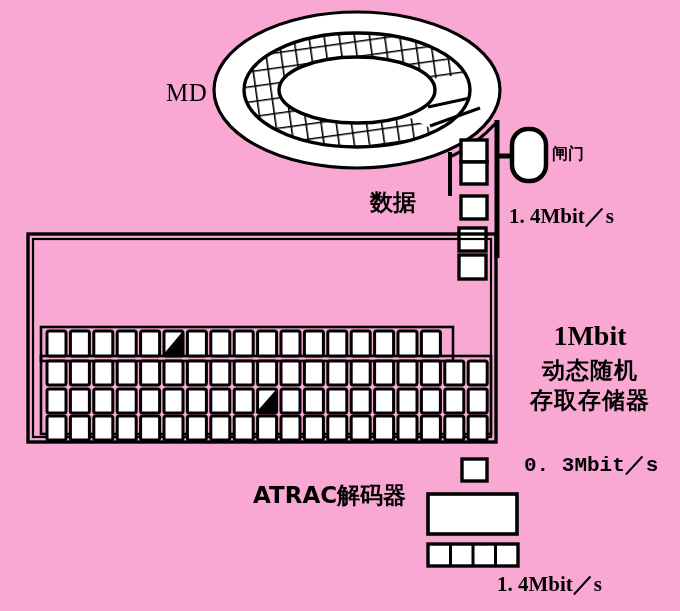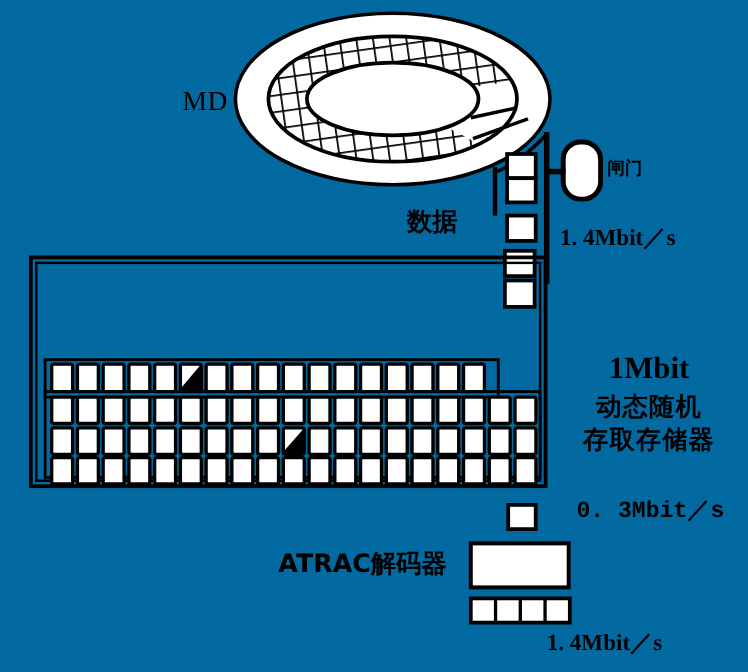--- a/index.html
+++ b/index.html
@@ -4,21 +4,21 @@
 <style>
   html, body {
     margin: 0;
     padding: 0;
     background: #ffffff;
   }
   #canvas {
     position: relative;
     width: 680px;
     height: 611px;
-    background: #0369a1;
+    background: #f9a8d4;
     overflow: hidden;
     font-family: "Liberation Serif", "DejaVu Serif", serif;
     color: #000000;
   }
   .lbl {
     position: absolute;
     white-space: nowrap;
     color: #000;
     line-height: 1;
   }
@@ -75,21 +75,21 @@
     font-family: "Liberation Serif", serif;
   }
   .lbl-dram .l2, .lbl-dram .l3 {
     font-size: 23px;
     font-weight: 700;
     font-family: "DejaVu Sans", sans-serif;
     letter-spacing: 1px;
   }
   .lbl-atrac {
     left: 253px;
-    top: 502px;
+    top: 484px;
     font-size: 23px;
     font-weight: 700;
     font-family: "DejaVu Sans", sans-serif;
   }
   .fignum {
     position: absolute;
     left: 104px;
     top: 528px;
     width: 42px;
     height: 42px;

